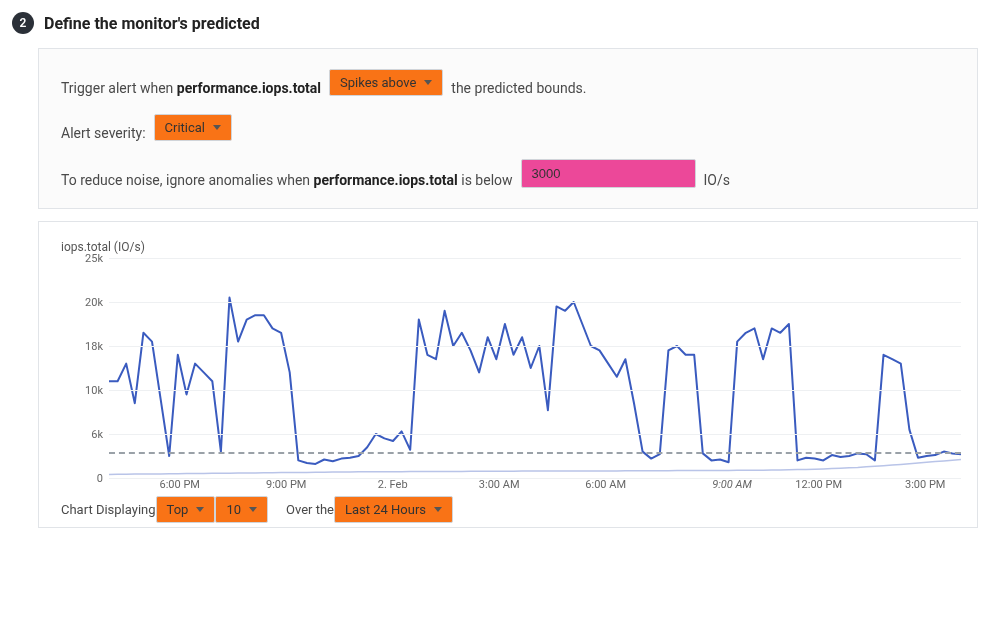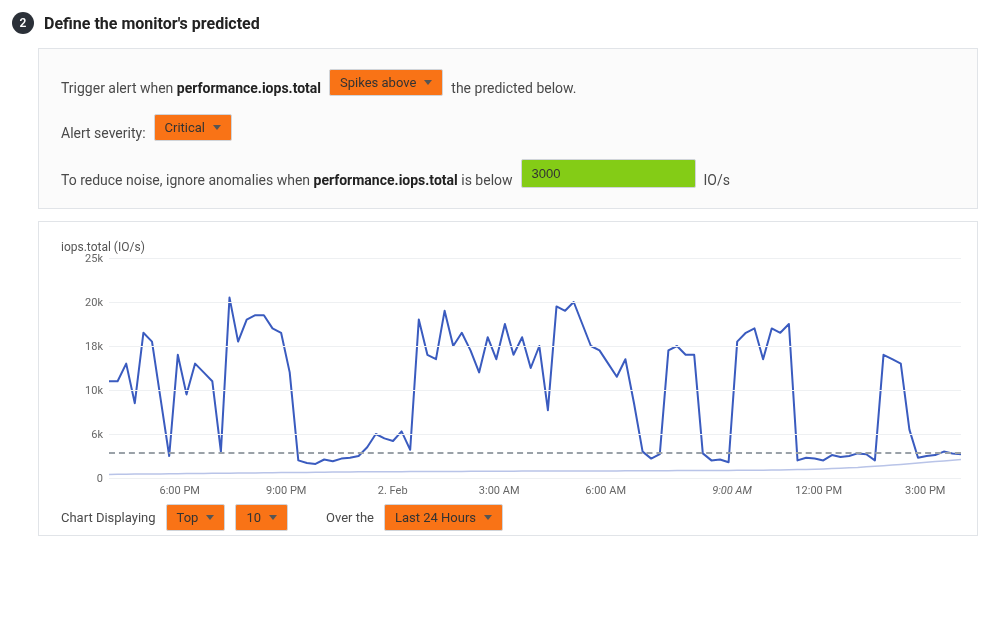--- a/index.html
+++ b/index.html
@@ -65,21 +65,21 @@
     border-radius: 2px;
   }
   .dd .caret {
     width: 0; height: 0;
     border-left: 4px solid transparent;
     border-right: 4px solid transparent;
     border-top: 5px solid #555;
   }
   .txtin {
     border: 1px solid #d0d4d9;
-    background: #84cc16;
+    background: #ec4899;
     padding: 6px 10px;
     font-size: 13px;
     color: #333;
     width: 175px;
     border-radius: 2px;
   }
   .chart-panel {
     border: 1px solid #e1e4e8;
     background: #fff;
     margin-left: 26px;
@@ -103,21 +103,20 @@
     font-size: 11px;
     color: #666;
     text-align: right;
   }
   .xlab {
     position: absolute;
     top: 100%;
     transform: translateX(-50%);
     font-size: 11px;
     color: #666;
-    margin-top: 6px;
     white-space: nowrap;
   }
   .plotarea {
     position: absolute;
     left: 48px;
     right: 0;
     top: 0;
     bottom: 0;
   }
   .gridline {
@@ -131,24 +130,23 @@
     border-top: 2px dashed #9aa1a8;
   }
   svg.series {
     position: absolute;
     left: 0; top: 0;
     width: 100%; height: 100%;
   }
   .controls-row {
     display: flex;
     align-items: center;
-    gap: 10px;
     font-size: 13px;
     color: #4a4a4a;
-    margin-top: 26px;
+    margin-top: 18px;
   }
   .controls-row .gap { width: 18px; }
 </style>
 </head>
 <body>
 
 <div class="section-head">
   <div class="step-badge">2</div>
   <div class="section-title">Define the monitor's predicted</div>
 </div>
@@ -156,21 +154,21 @@
 <div class="panel">
 
   <div class="row">
     <span>
       <span>Trigger alert when </span><b>performance.iops.total</b>
     </span>
     <div class="dd">
       <span>Spikes above</span>
       <span class="caret"></span>
     </div>
-    <span> the predicted below.</span>
+    <span> the predicted bounds.</span>
   </div>
 
 
   <div class="row">
     <span>Alert severity:</span>
     <div class="dd">
       <span>Critical</span>
       <span class="caret"></span>
     </div>
   </div>

